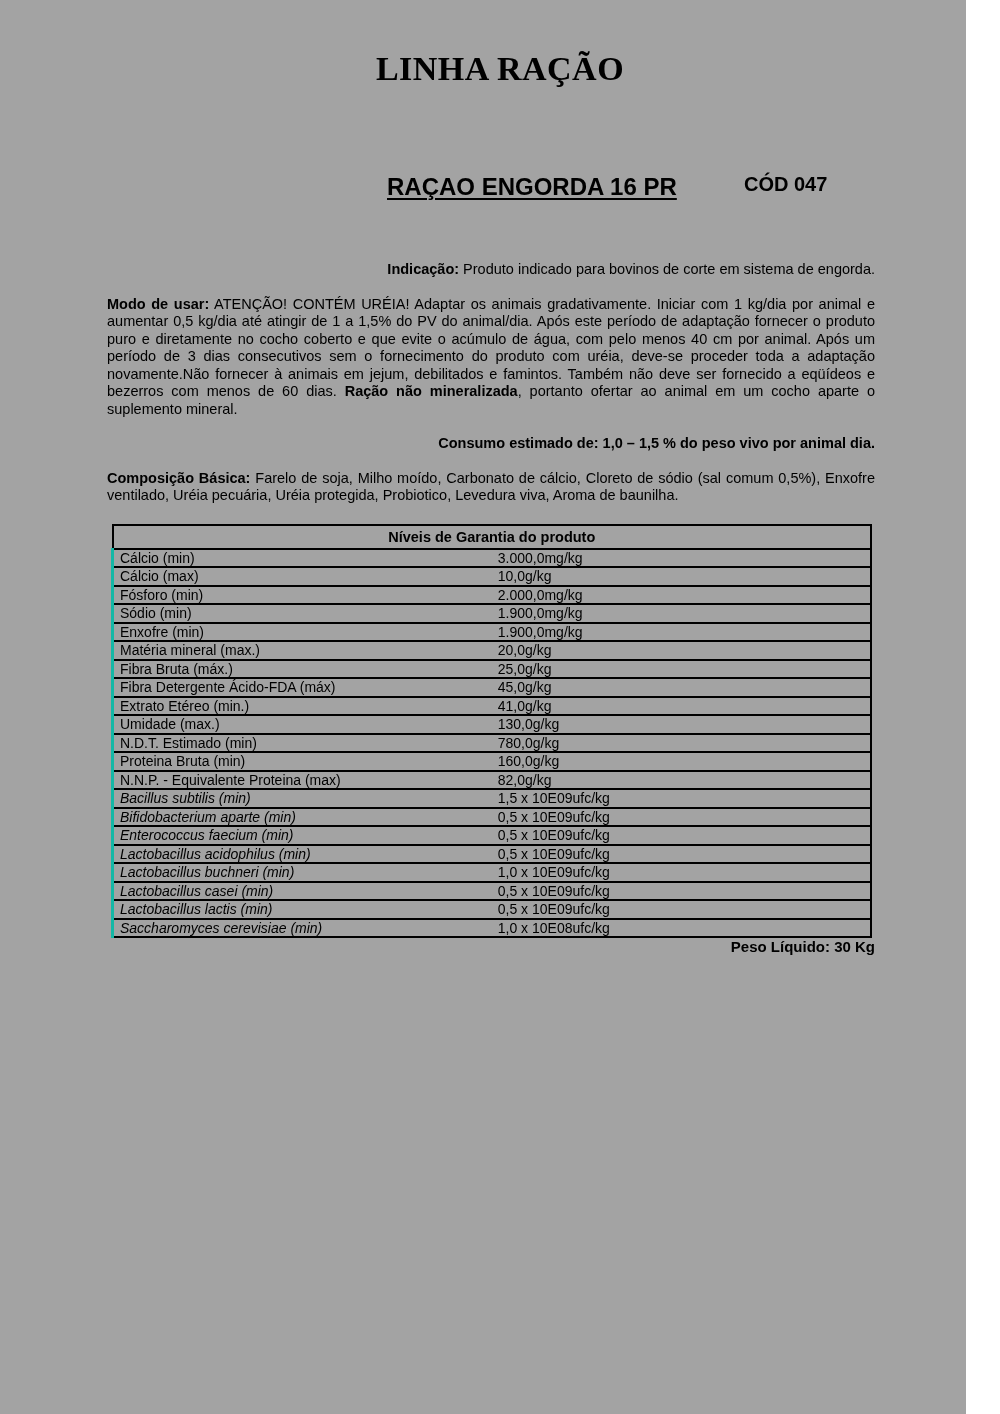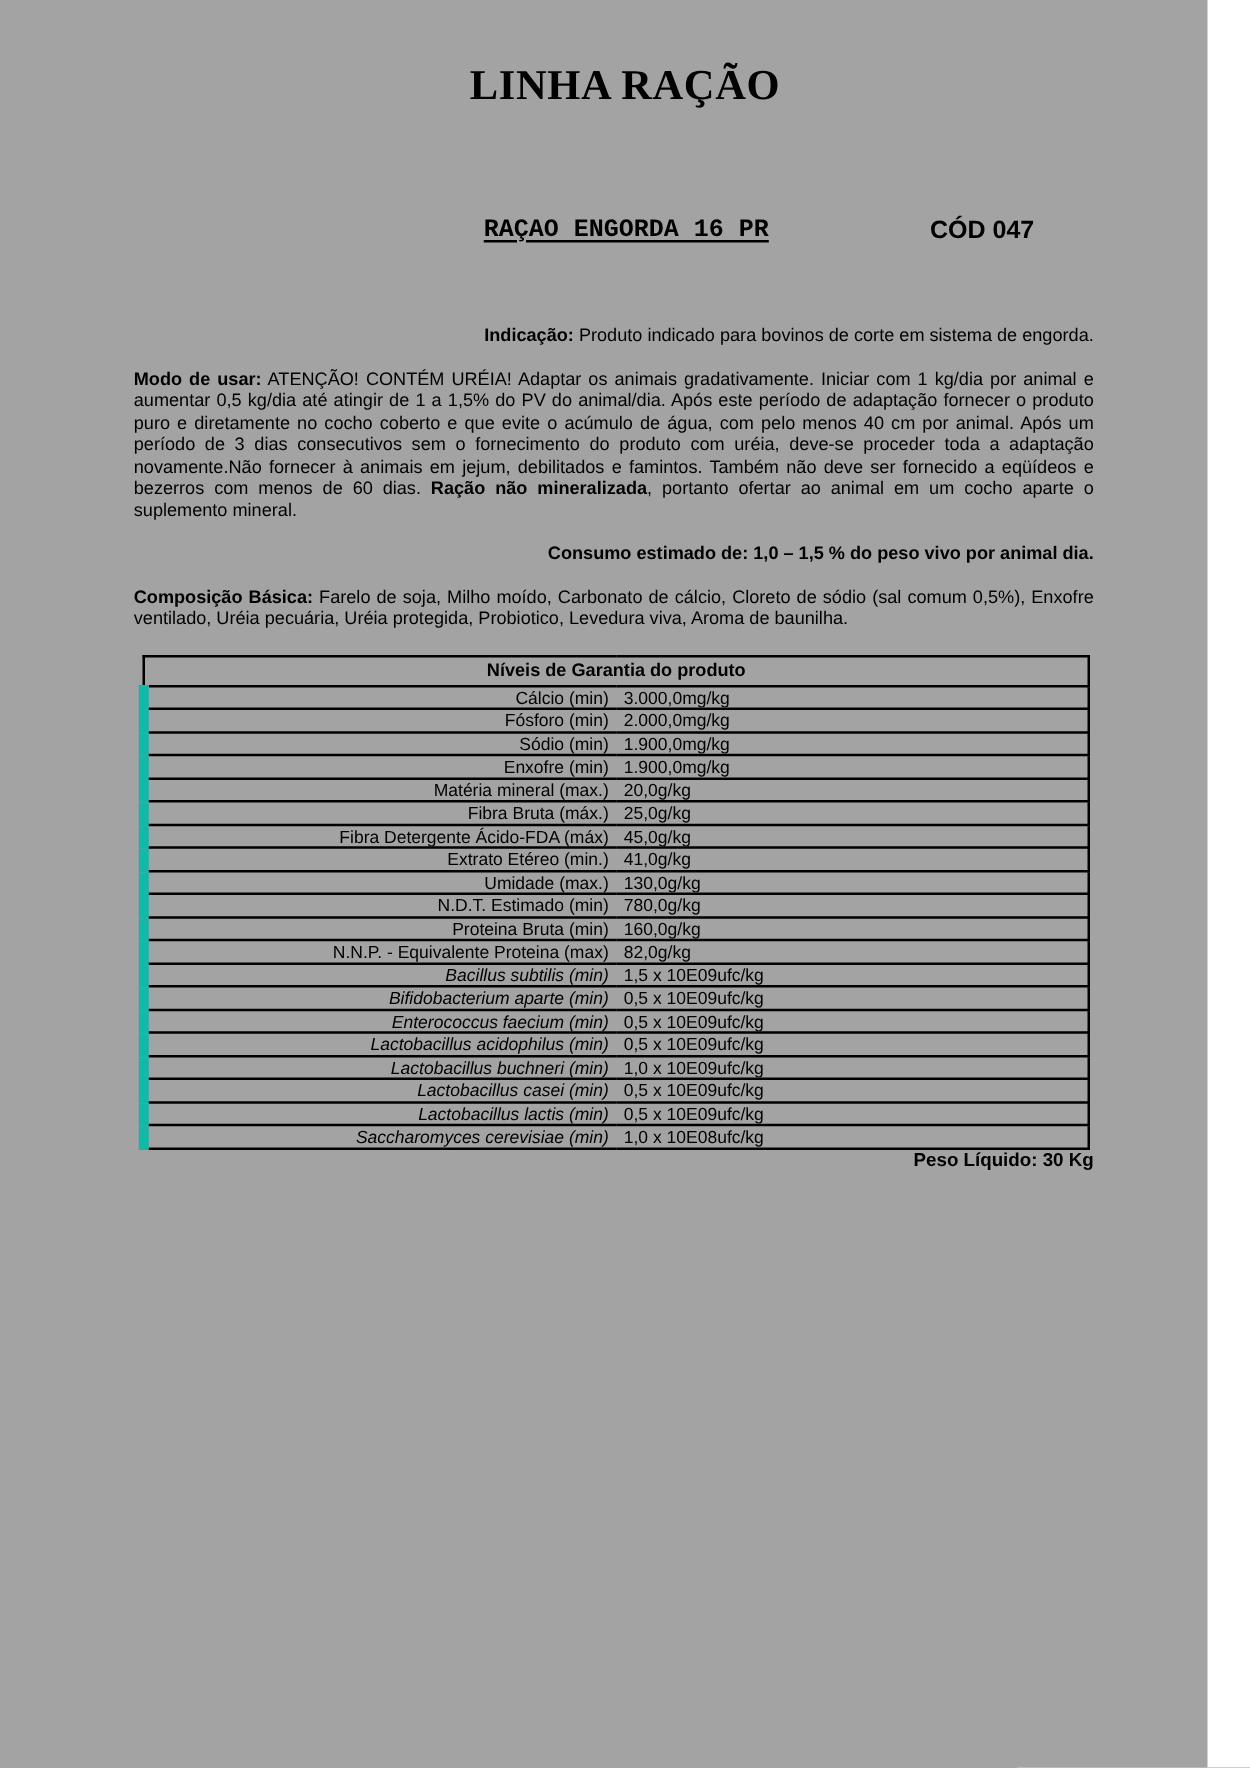--- a/index.html
+++ b/index.html
@@ -29,27 +29,26 @@
   }
   .subtitle-row {
     position: absolute;
     top: 173px; left: 0;
     width: 1000px;
     height: 28px;
   }
   .product-name {
     position: absolute;
     left: 387px;
-    font-size: 20px;
+    font-size: 24px;
     font-weight: 700;
     text-decoration: underline;
     text-decoration-thickness: 2px;
     text-underline-offset: 3px;
     white-space: nowrap;
-    font-family: Liberation Mono, monospace;
   }
   .product-code {
     position: absolute;
     left: 744px;
     font-size: 20px;
     font-weight: 700;
     white-space: nowrap;
   }
   .content {
     position: absolute;
@@ -79,23 +78,23 @@
   .guarantee-table td {
     border-top: 2px solid #000;
     border-bottom: 2px solid #000;
     font-size: 14px;
     line-height: 14.5px;
     padding: 1px 6px;
     overflow: hidden;
     white-space: nowrap;
   }
   .guarantee-table td.lbl {
-    border-left: 8px solid #14b8a6;
+    border-left: 3px solid #14b8a6;
     border-right: none;
-    text-align: right;
+    text-align: left;
     width: 62%;
   }
   .guarantee-table td.val {
     border-right: 2px solid #000;
     border-left: none;
   }
   .guarantee-table td.lbl.it { font-style: italic; }
   .net-weight {
     margin: 21px 0 0 0;
     padding-left: 13px;
@@ -134,20 +133,24 @@
         <tr>
           <th colspan="2">Níveis de Garantia do produto</th>
         </tr>
       </thead>
       <tbody id="guarantee-body">
           <tr>
             <td class="lbl">Cálcio (min)</td>
             <td class="val">3.000,0mg/kg</td>
           </tr>
           <tr>
+            <td class="lbl">Cálcio (max)</td>
+            <td class="val">10,0g/kg</td>
+          </tr>
+          <tr>
             <td class="lbl">Fósforo (min)</td>
             <td class="val">2.000,0mg/kg</td>
           </tr>
           <tr>
             <td class="lbl">Sódio (min)</td>
             <td class="val">1.900,0mg/kg</td>
           </tr>
           <tr>
             <td class="lbl">Enxofre (min)</td>
             <td class="val">1.900,0mg/kg</td>

